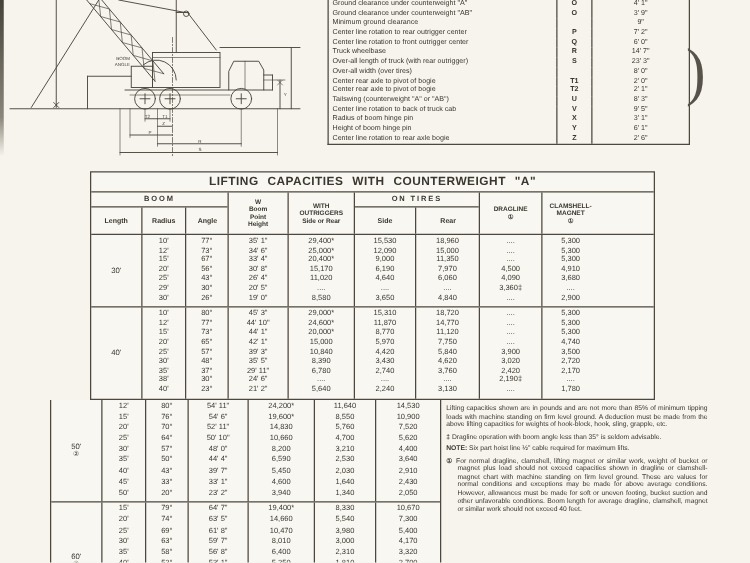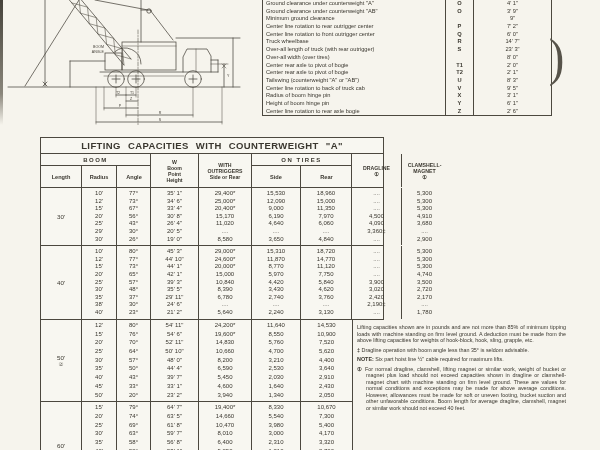--- a/index.html
+++ b/index.html
@@ -27,21 +27,21 @@
   .spec-row{display:flex;height:7.7px;font-size:5.7px;line-height:7.9px;white-space:nowrap;}
   .spec-desc{width:183px;padding-left:3px;border-right:.8px solid var(--line);overflow:hidden;}
   .spec-letter{width:28px;text-align:center;border-right:.8px solid var(--line);font-weight:bold;}
   .spec-value{flex:1;text-align:center;}
 
   
   .diagram{position:absolute;left:0;top:0;}
 
   
   .cap-wrap{position:absolute;left:40px;top:137px;}
-  .cap-top{width:344px;border:1px solid var(--line);background:rgba(255,255,255,.25);}
+  .cap-top{width:452px;border:1px solid var(--line);background:rgba(255,255,255,.25);margin-left:32px;}
   .cap-bottom{width:313px;border:1px solid var(--line);border-top:none;background:rgba(255,255,255,.25);}
   .cap-title{height:16px;display:flex;align-items:center;justify-content:center;
     font-weight:bold;font-size:9.5px;letter-spacing:.4px;word-spacing:4px;
     border-bottom:1px solid var(--line);}
   .cap-head{display:grid;grid-template-columns:110px 48px 53px 100px 50px 45px;
     height:34px;border-bottom:1px solid var(--line);font-weight:bold;}
   .hc{border-right:.8px solid var(--line);display:flex;flex-direction:column;}
   .cap-head .hc:last-child{border-right:none;}
   .ht{height:12px;line-height:13px;text-align:center;font-size:6px;letter-spacing:1.5px;
     border-bottom:.8px solid var(--line);}

